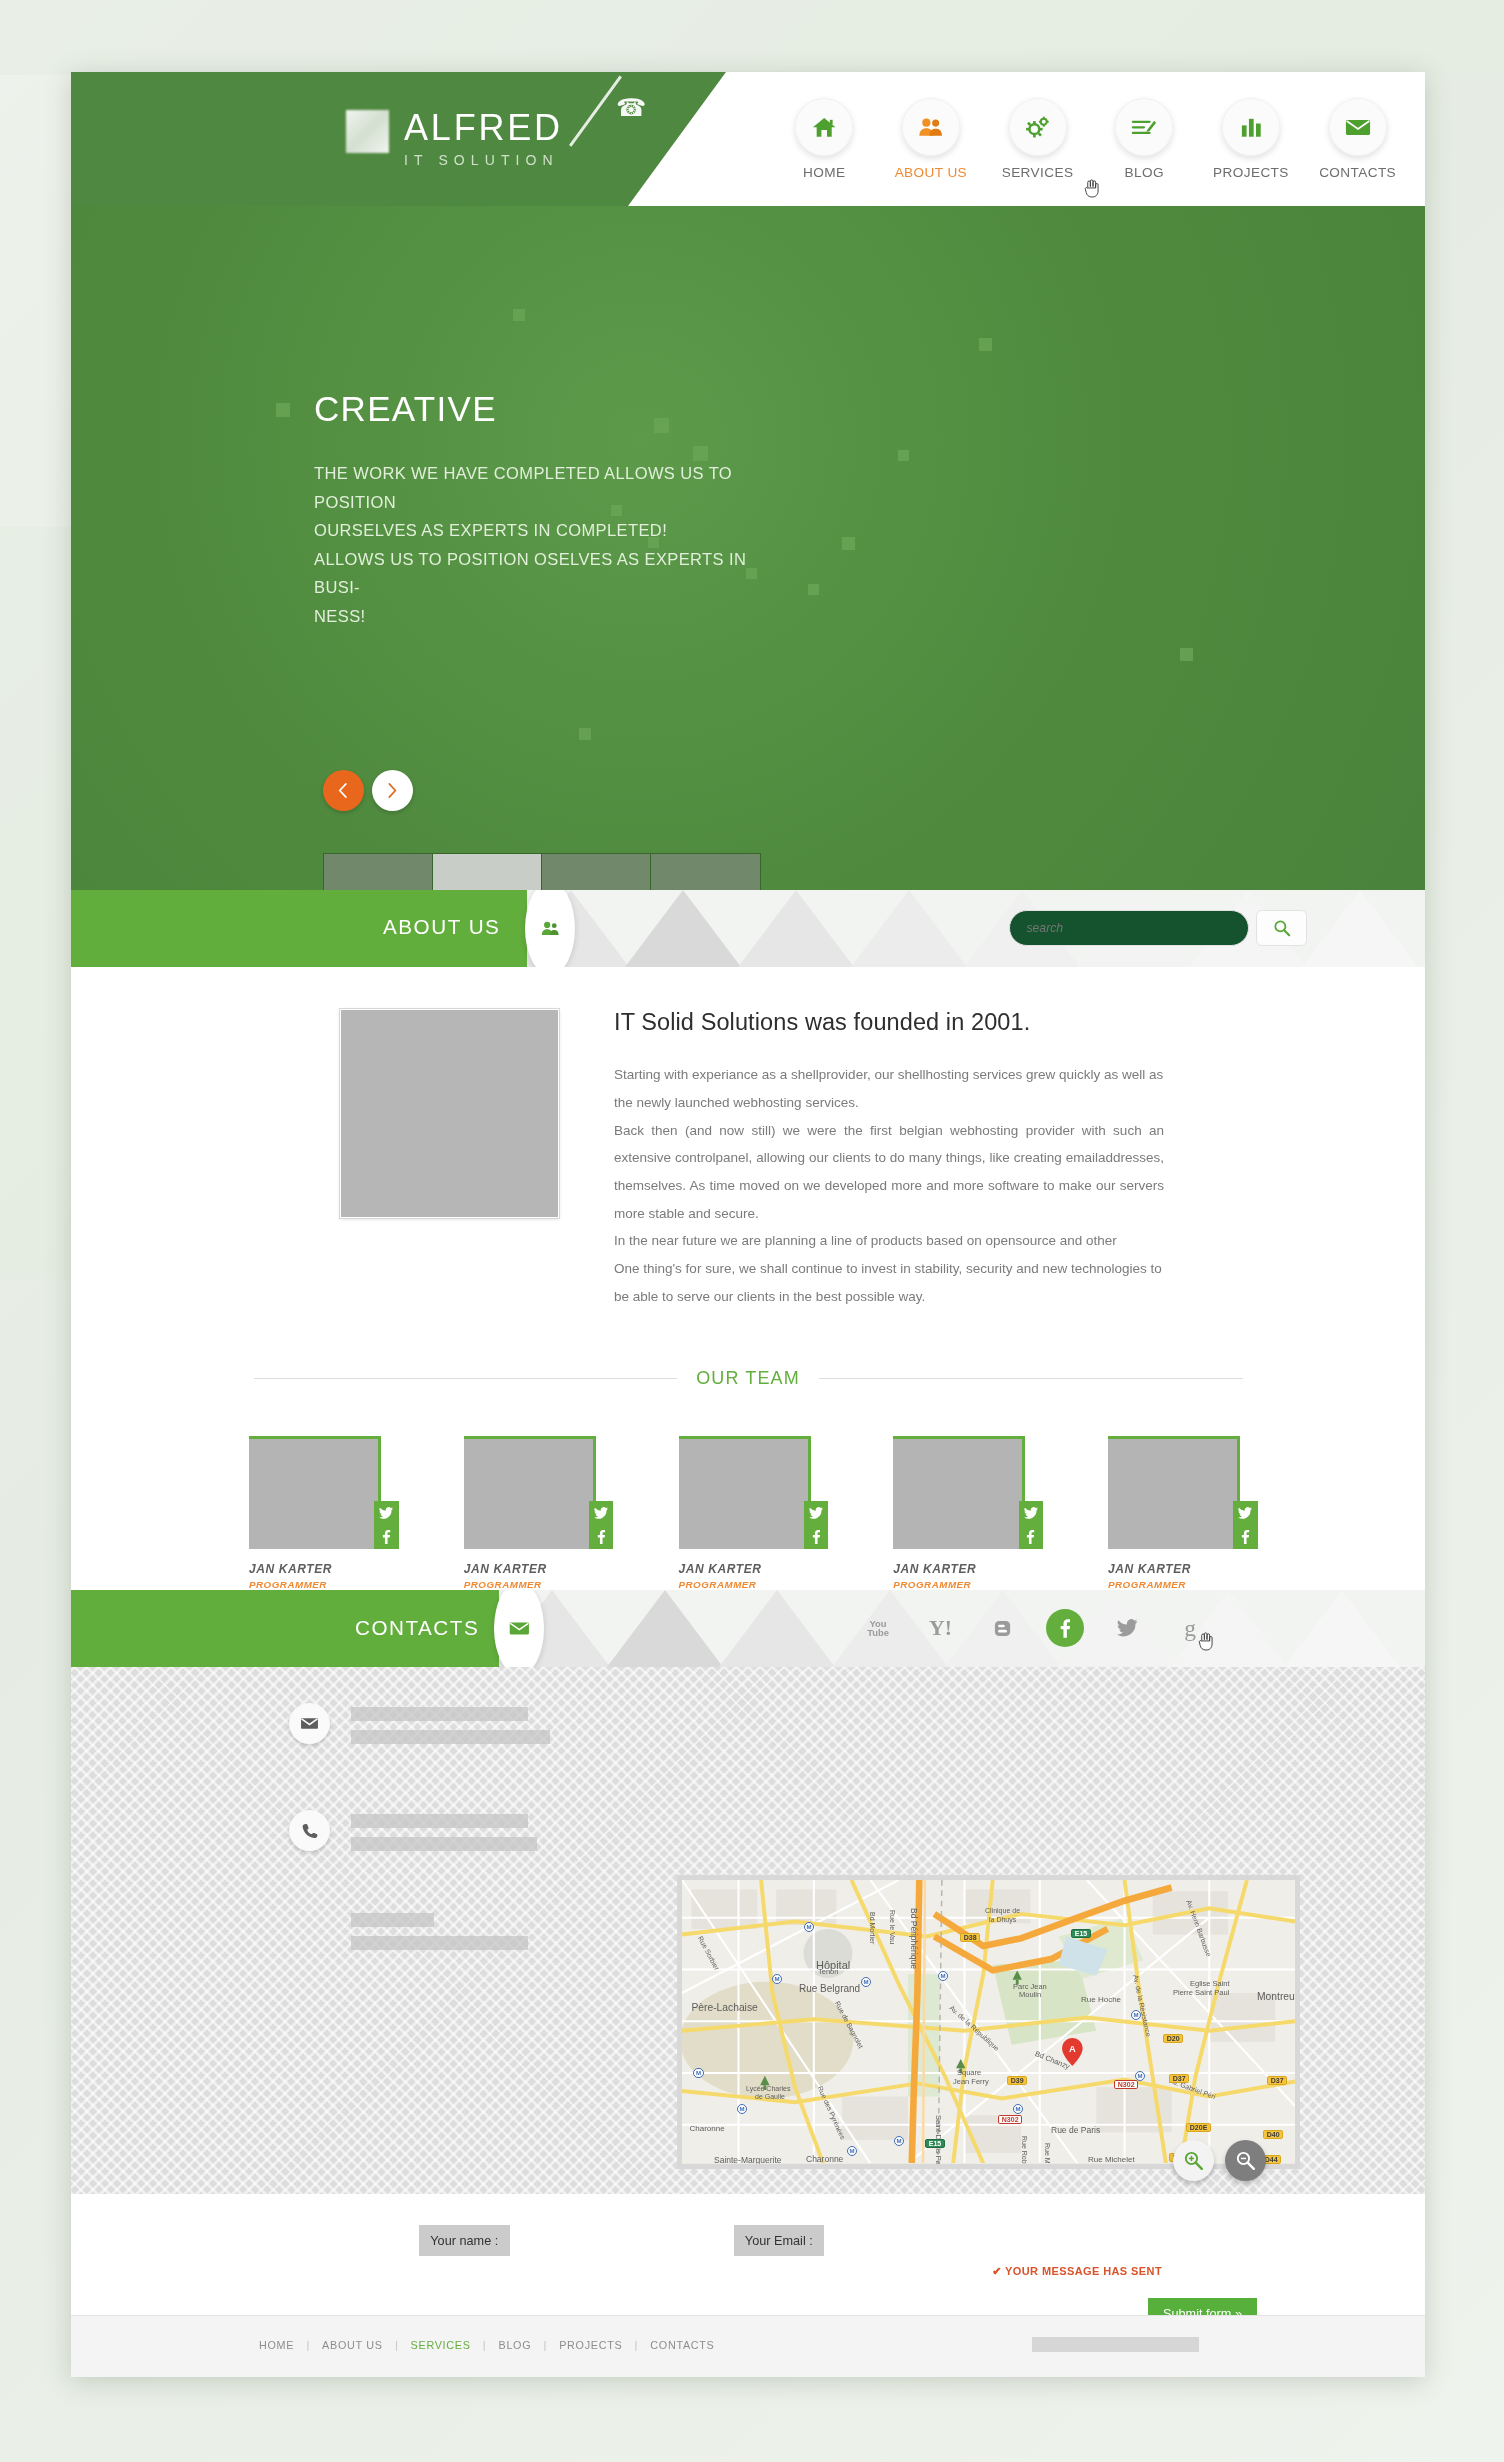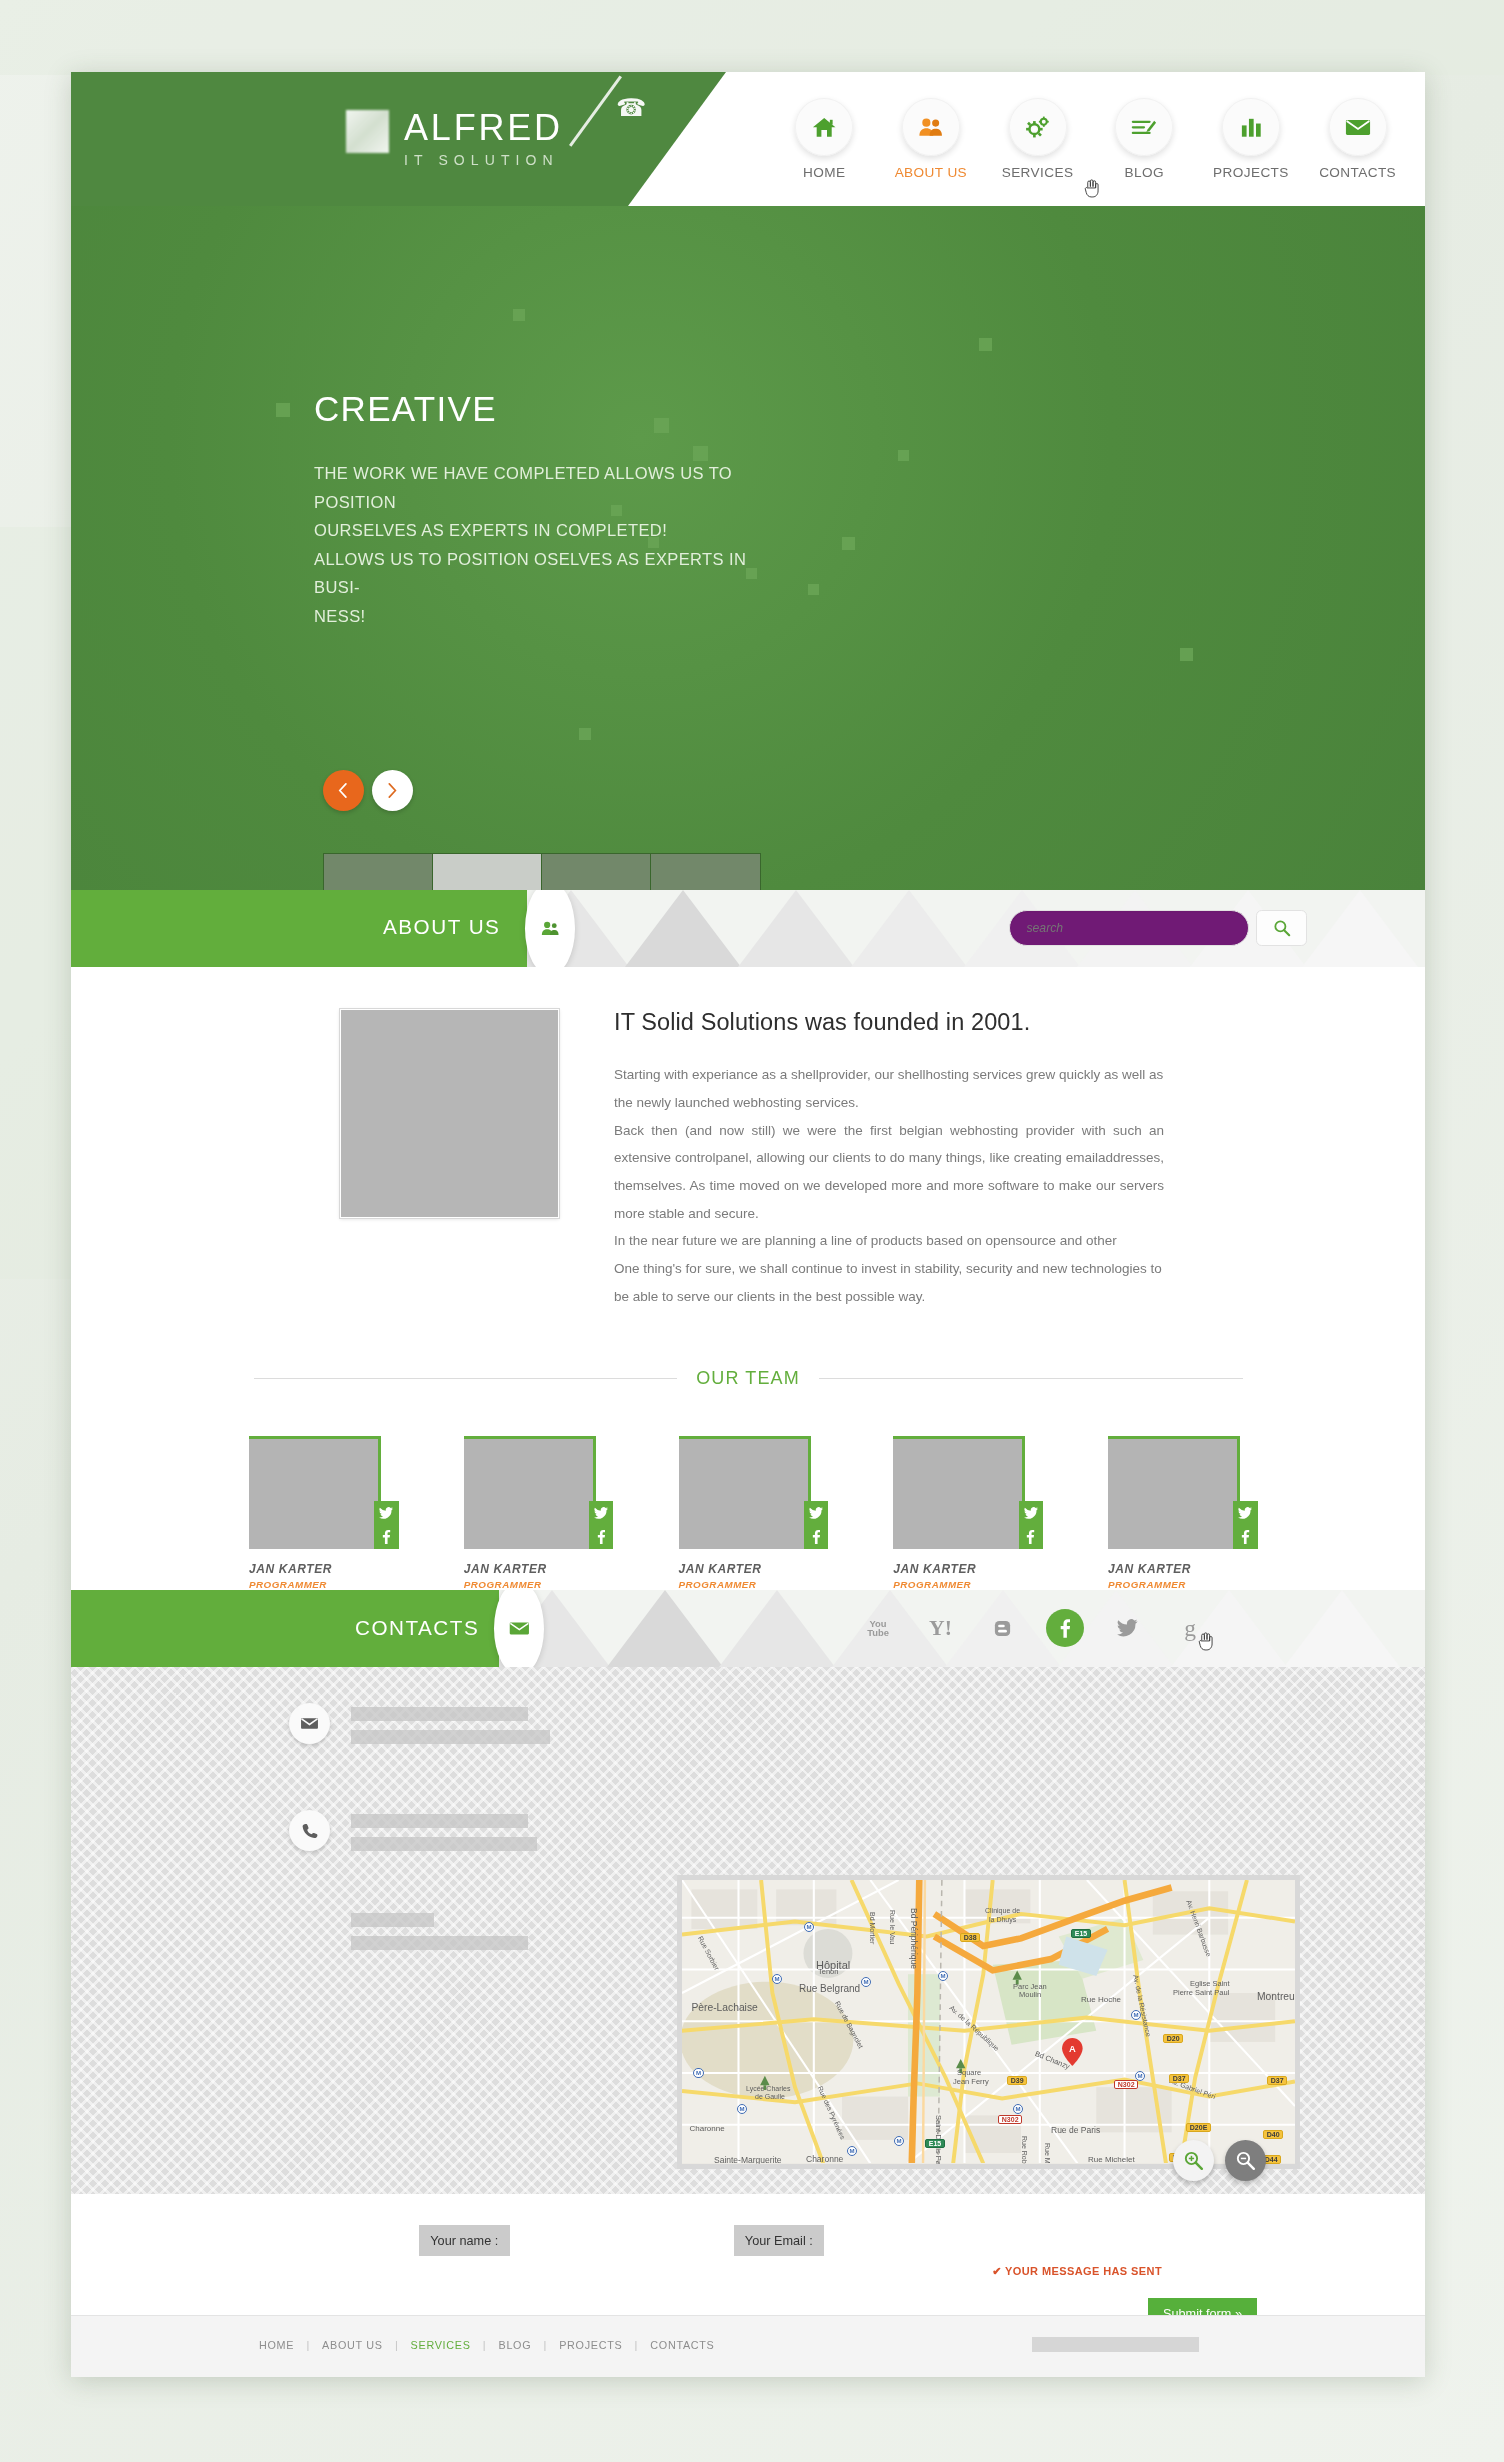--- a/index.html
+++ b/index.html
@@ -129,21 +129,21 @@
   }
   .secbar-badge {
     position:absolute; left:454px; top:-8.5px; width:50px; height:93px;
     border-radius:50%/50%; background:#ffffff;
     box-shadow:0 1.9px 6.6px rgba(0,0,0,.14);
     display:flex; align-items:center; justify-content:center;
   }
   .search-wrap { position:absolute; right:118px; top:20px; display:flex; align-items:center; gap:7.5px; }
   .search-input {
     width:240px; height:36px; border-radius:18px; border:0.9px solid #e2e2e2;
-    background:#701a75; padding:0 17px; font-size:12.2px; color:#a8a8a8;
+    background:#14532d; padding:0 17px; font-size:12.2px; color:#a8a8a8;
     font-style:italic; outline:none; box-shadow: inset 0 0.9px 1.9px rgba(0,0,0,.05);
     font-family:"Liberation Sans", sans-serif;
   }
   .search-btn {
     width:51px; height:36px; border-radius:5.6px; border:0.9px solid #e2e2e2;
     background:#fdfdfd; display:flex; align-items:center; justify-content:center;
     cursor:pointer;
   }
 
   

